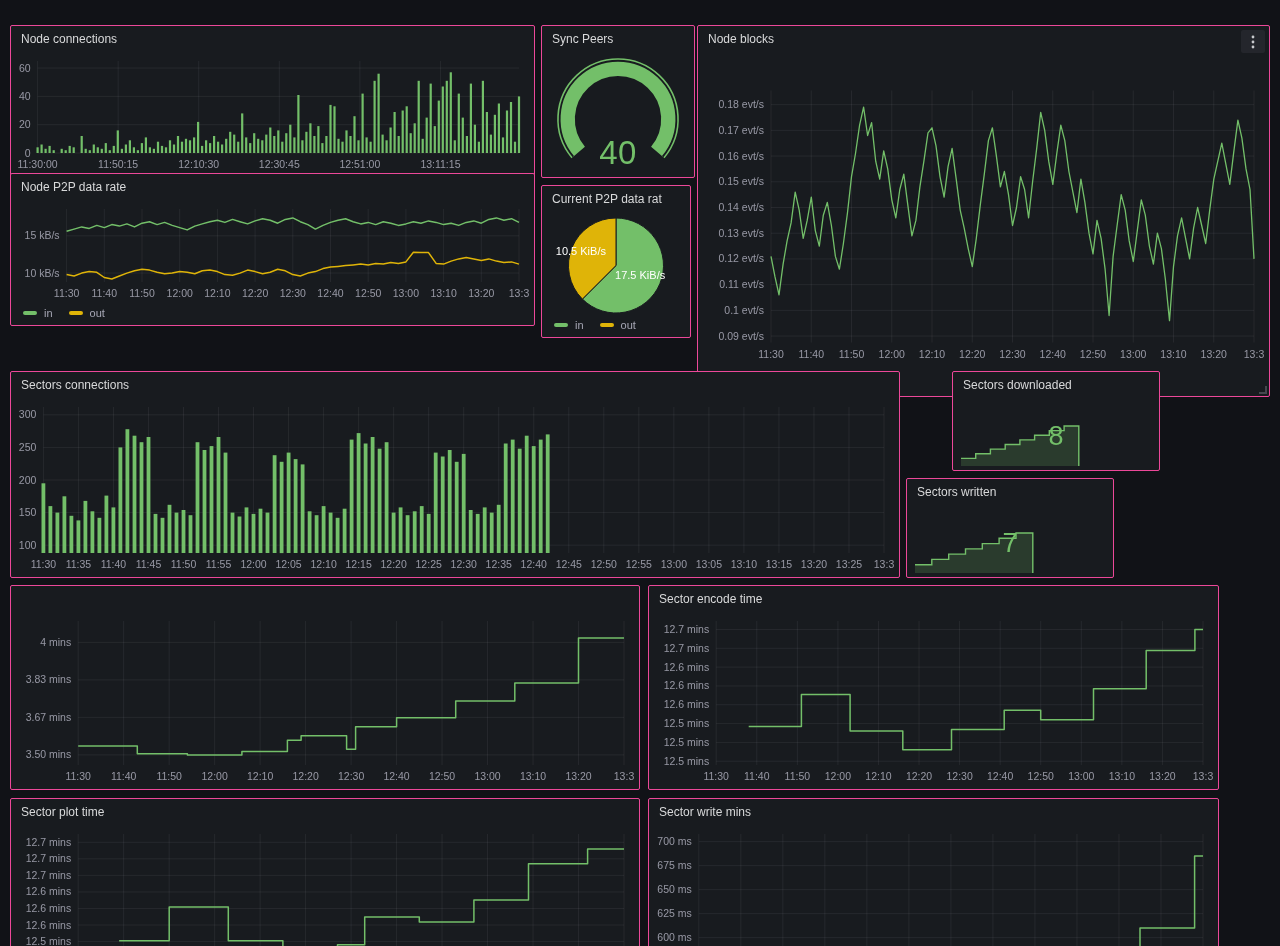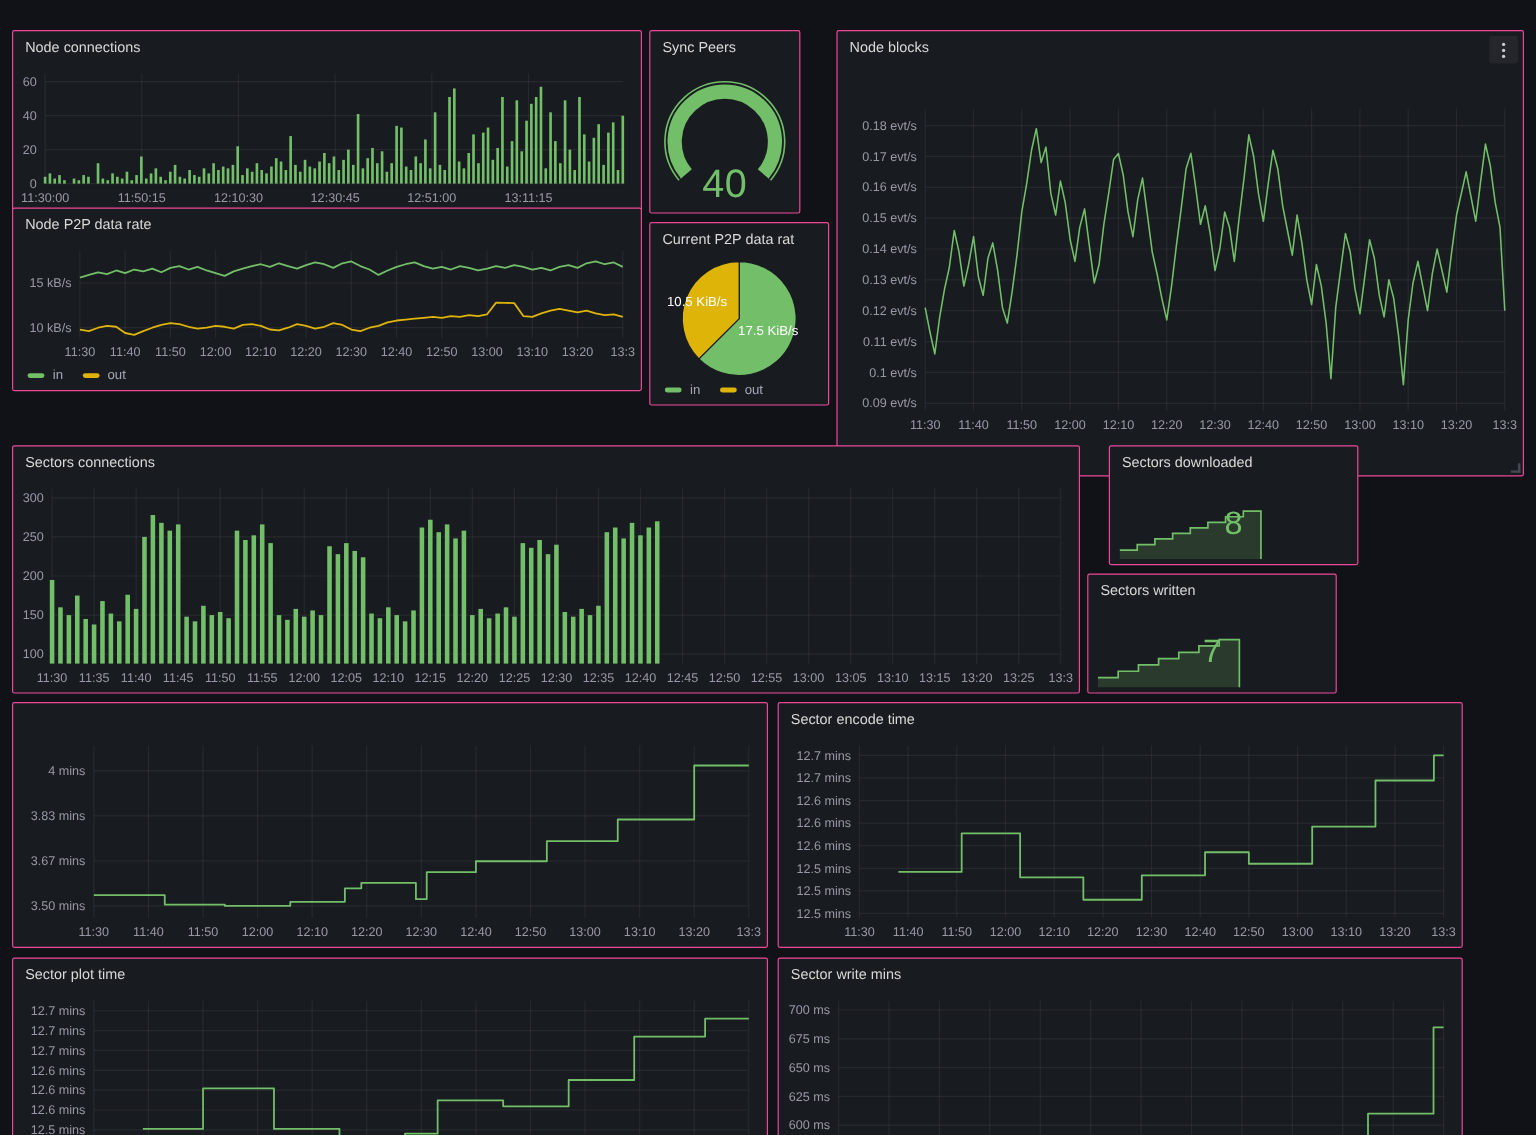--- a/index.html
+++ b/index.html
@@ -190,21 +190,21 @@
         <rect x="483.8" y="51.5" width="2.2" height="49.5" fill="#73bf69"></rect>
         <rect x="487.9" y="85.4" width="2.2" height="15.6" fill="#73bf69"></rect>
         <rect x="491.9" y="58.5" width="2.2" height="42.5" fill="#73bf69"></rect>
         <rect x="495.9" y="50.0" width="2.2" height="51.0" fill="#73bf69"></rect>
         <rect x="499.9" y="89.7" width="2.2" height="11.3" fill="#73bf69"></rect>
         <rect x="503.9" y="44.4" width="2.2" height="56.6" fill="#73bf69"></rect>
       </svg>
     </div>
 </div>
 
-<div class="panel" style="left:541px;top:25px;width:126px;height:153px;">
+<div class="panel" style="left:541px;top:25px;width:154px;height:153px;">
   <div class="panel-title">Sync Peers</div>
   <div class="panel-body">
     <svg class="chart" viewBox="0 0 142 122">
         <path d="M 31.165688957813146 100.52495570370006 A 52 52 0 1 1 110.83431104218687 100.52495570370004" fill="none" stroke="#73bf69" stroke-width="17.68"></path>
         <path d="M 26.308967188438828 104.60022914911272 A 58.34 58.34 0 1 1 115.69103281156119 104.6002291491127" fill="none" stroke="#181b1f" stroke-width="1.8"></path>
       </svg>
     <div class="gauge-num">40</div>
   </div>
 </div>
 
@@ -477,21 +477,21 @@
         <rect x="496.8" y="41.6" width="3.8" height="113.4" fill="#73bf69"></rect>
         <rect x="503.8" y="50.7" width="3.8" height="104.3" fill="#73bf69"></rect>
         <rect x="510.8" y="37.7" width="3.8" height="117.3" fill="#73bf69"></rect>
         <rect x="517.8" y="48.1" width="3.8" height="106.9" fill="#73bf69"></rect>
         <rect x="524.8" y="41.6" width="3.8" height="113.4" fill="#73bf69"></rect>
         <rect x="531.8" y="36.4" width="3.8" height="118.6" fill="#73bf69"></rect>
       </svg>
     </div>
 </div>
 
-<div class="panel" style="left:924px;top:371px;width:208px;height:100px;">
+<div class="panel" style="left:952px;top:371px;width:208px;height:100px;">
   <div class="panel-title">Sectors downloaded</div>
   <div class="panel-body">
     <svg class="spark" viewBox="0 0 190 44">
         <path d="M 0 44 L 0.0 36.4 L 14.7 36.4 L 14.7 31.8 L 29.4 31.8 L 29.4 27.1 L 44.2 27.1 L 44.2 22.5 L 58.9 22.5 L 58.9 17.9 L 73.6 17.9 L 73.6 13.3 L 88.3 13.3 L 88.3 8.6 L 103.1 8.6 L 103.1 4.0 L 117.8 4.0 L 117.8 44 Z" fill="rgba(115,191,105,0.20)"></path>
         <path d="M 0.0 36.4 L 14.7 36.4 L 14.7 31.8 L 29.4 31.8 L 29.4 27.1 L 44.2 27.1 L 44.2 22.5 L 58.9 22.5 L 58.9 17.9 L 73.6 17.9 L 73.6 13.3 L 88.3 13.3 L 88.3 8.6 L 103.1 8.6 L 103.1 4.0 L 117.8 4.0 L 117.8 44" fill="none" stroke="#73bf69" stroke-width="1.4"></path>
       </svg>
     <div class="stat-num">8</div>
   </div>
 </div>
 

